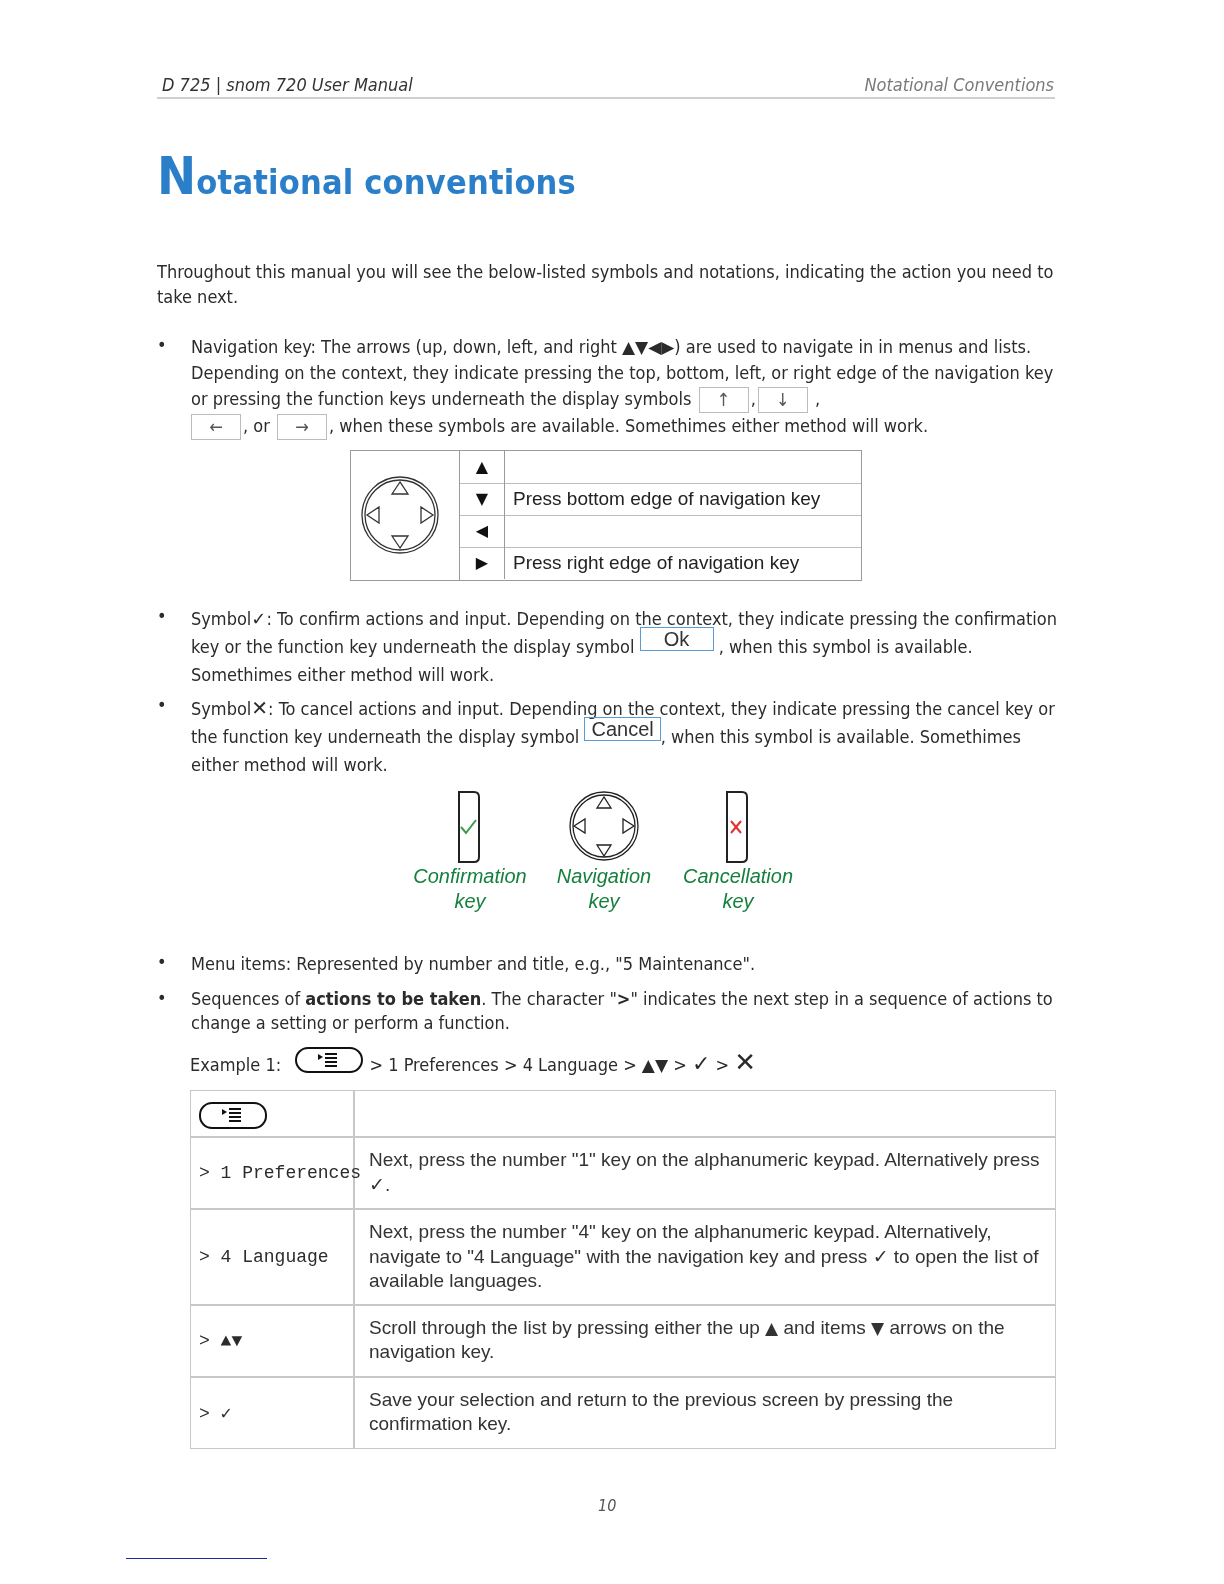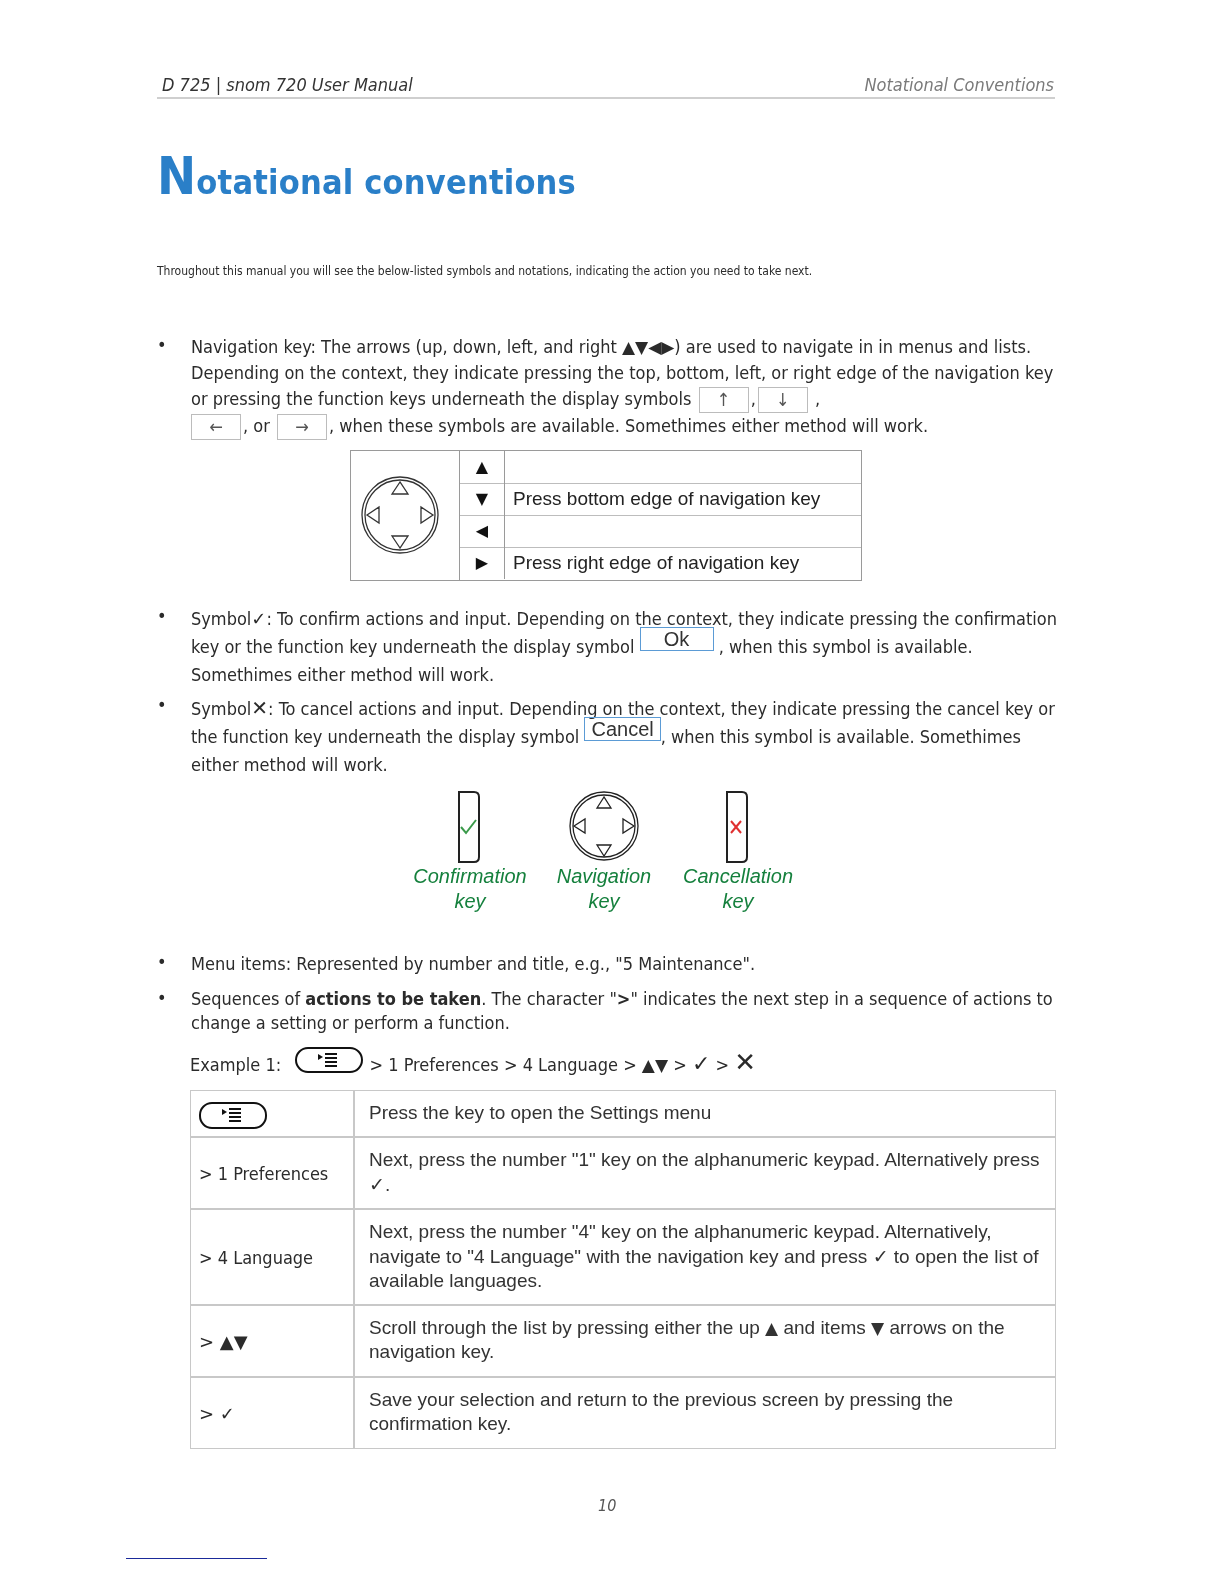--- a/index.html
+++ b/index.html
@@ -4,21 +4,21 @@
 <style>
   html, body { margin:0; padding:0; background:#ffffff; }
   body { width:1224px; height:1584px; position:relative; overflow:hidden;
          font-family:"DejaVu Sans Condensed","DejaVu Sans", sans-serif; color:#2b2b2b; }
   .abs { position:absolute; }
   .hdr-left { left:162px; top:74px; font-size:18px; font-style:italic; color:#333; font-stretch:condensed; }
   .hdr-right { right:170px; top:74px; font-size:18px; font-style:italic; color:#7a7a7a; }
   .hdr-rule { left:157px; top:97px; width:898px; height:2px; background:#cfcfcf; }
   .title { left:157px; top:150px; font-size:34px; color:#2a7fc8; font-weight:bold; letter-spacing:0.2px; }
   .title .big { font-size:52px; line-height:52px; }
-  .para { font-size:12px; line-height:25px; color:#2b2b2b; }
+  .para { font-size:18px; line-height:25px; color:#2b2b2b; }
   .intro { left:157px; top:259px; width:905px; }
   .bullet { position:absolute; left:157px; font-size:18px; }
   .btext { position:absolute; left:191px; width:870px; font-size:18px; line-height:26px; }
   .tri { display:inline-block; font-family:"DejaVu Sans", sans-serif; font-size:17px; }
   .keybox { display:inline-block; border:1px solid #bcbcbc; width:48px; height:24px; vertical-align:middle;
             text-align:center; line-height:24px; color:#555; font-size:18px; margin:0 2px; }
   .dispbox { display:inline-block; border:1.5px solid #5b9bd5; padding:0 6px; height:22px; line-height:22px;
              font-family:"Liberation Sans", sans-serif; font-size:20px; color:#333; vertical-align:top; margin-top:-6px; }
   
   .navtable { left:350px; top:450px; width:510px; height:129px; border:1px solid #9a9a9a; }
@@ -27,21 +27,21 @@
   .navrow:last-child { border-bottom:none; }
   .navrow .sym { position:absolute; left:0; top:0; width:44px; height:32px; border-right:1px solid #9a9a9a;
                  text-align:center; line-height:32px; font-size:16px; color:#111; font-family:"DejaVu Sans", sans-serif; }
   .navrow .txt { position:absolute; left:53px; top:0; line-height:32px; font-family:"Liberation Sans", sans-serif; font-size:19px; color:#222; }
   .keycap { font-family:"Liberation Sans", sans-serif; font-style:italic; font-size:20px; color:#15803d; text-align:center; line-height:25px; }
   
   .steps { left:190px; top:1090px; width:864px; border:1px solid #c8c8c8; }
   .srow { position:relative; border-bottom:2px solid #c8c8c8; }
   .srow:last-child { border-bottom:none; }
   .scell1 { position:absolute; left:0; top:0; bottom:0; width:162px; border-right:2px solid #c8c8c8; }
-  .scell1 span { position:absolute; left:8px; top:50%; transform:translateY(-50%); font-size:18px; white-space:nowrap; }
+  .scell1 span { position:absolute; left:8px; top:50%; transform:translateY(-50%); font-size:18px; white-space:nowrap;font-family:Liberation Mono, monospace; }
   .scell2 { margin-left:178px; padding:10px 12px 10px 0; font-family:"Liberation Sans", sans-serif; font-size:19px; line-height:24px; color:#333; }
   .chk { font-family:"DejaVu Sans", sans-serif; }
   .pgnum { left:598px; top:1496px; font-size:16px; font-style:italic; color:#555; }
   .footrule { left:126px; top:1558px; width:141px; height:1px; background:#1a2a9a; }
 </style>
 </head>
 <body>
 
 <div class="abs hdr-left">D 725 | snom 720 User Manual</div>
 <div class="abs hdr-right">Notational Conventions</div>
@@ -153,21 +153,20 @@
     <div class="scell1">
       <svg style="position:absolute;left:7px;top:10px" width="70" height="30" viewBox="0 0 70 30">
         <rect x="2" y="2" width="66" height="25" rx="12" fill="none" stroke="#111" stroke-width="2"></rect>
         <polygon points="24,8 24,14 29,11" fill="#111"></polygon>
         <rect x="31" y="7" width="12" height="2" fill="#111"></rect>
           <rect x="31" y="11" width="12" height="2" fill="#111"></rect>
         <rect x="31" y="15" width="12" height="2" fill="#111"></rect>
           <rect x="31" y="19" width="12" height="2" fill="#111"></rect>
       </svg>
     </div>
-    <div class="scell2">Press the key to open the Settings menu</div>
   </div>
   <div class="srow" style="height:70px">
     <div class="scell1">
         <span>&gt; 1 Preferences</span>
       </div>
     <div class="scell2"><span>Next, press the number "1" key on the alphanumeric keypad.  Alternatively press </span><span class="chk">✓</span><span>.</span></div>
   </div>
   <div class="srow" style="height:94px">
     <div class="scell1">
         <span>&gt; 4 Language</span>

